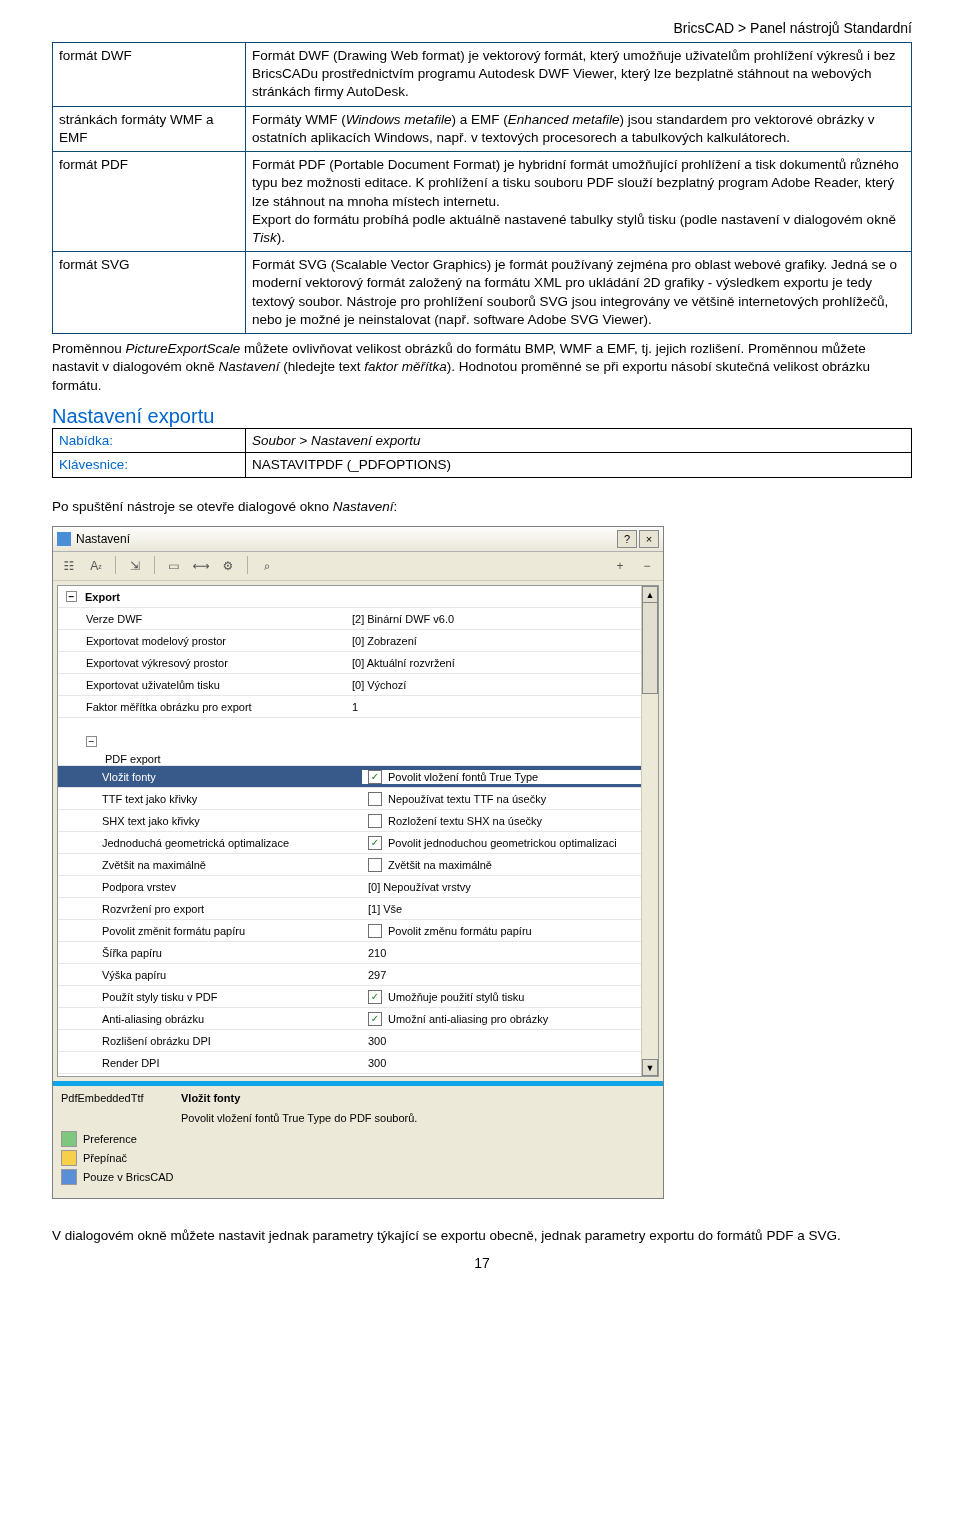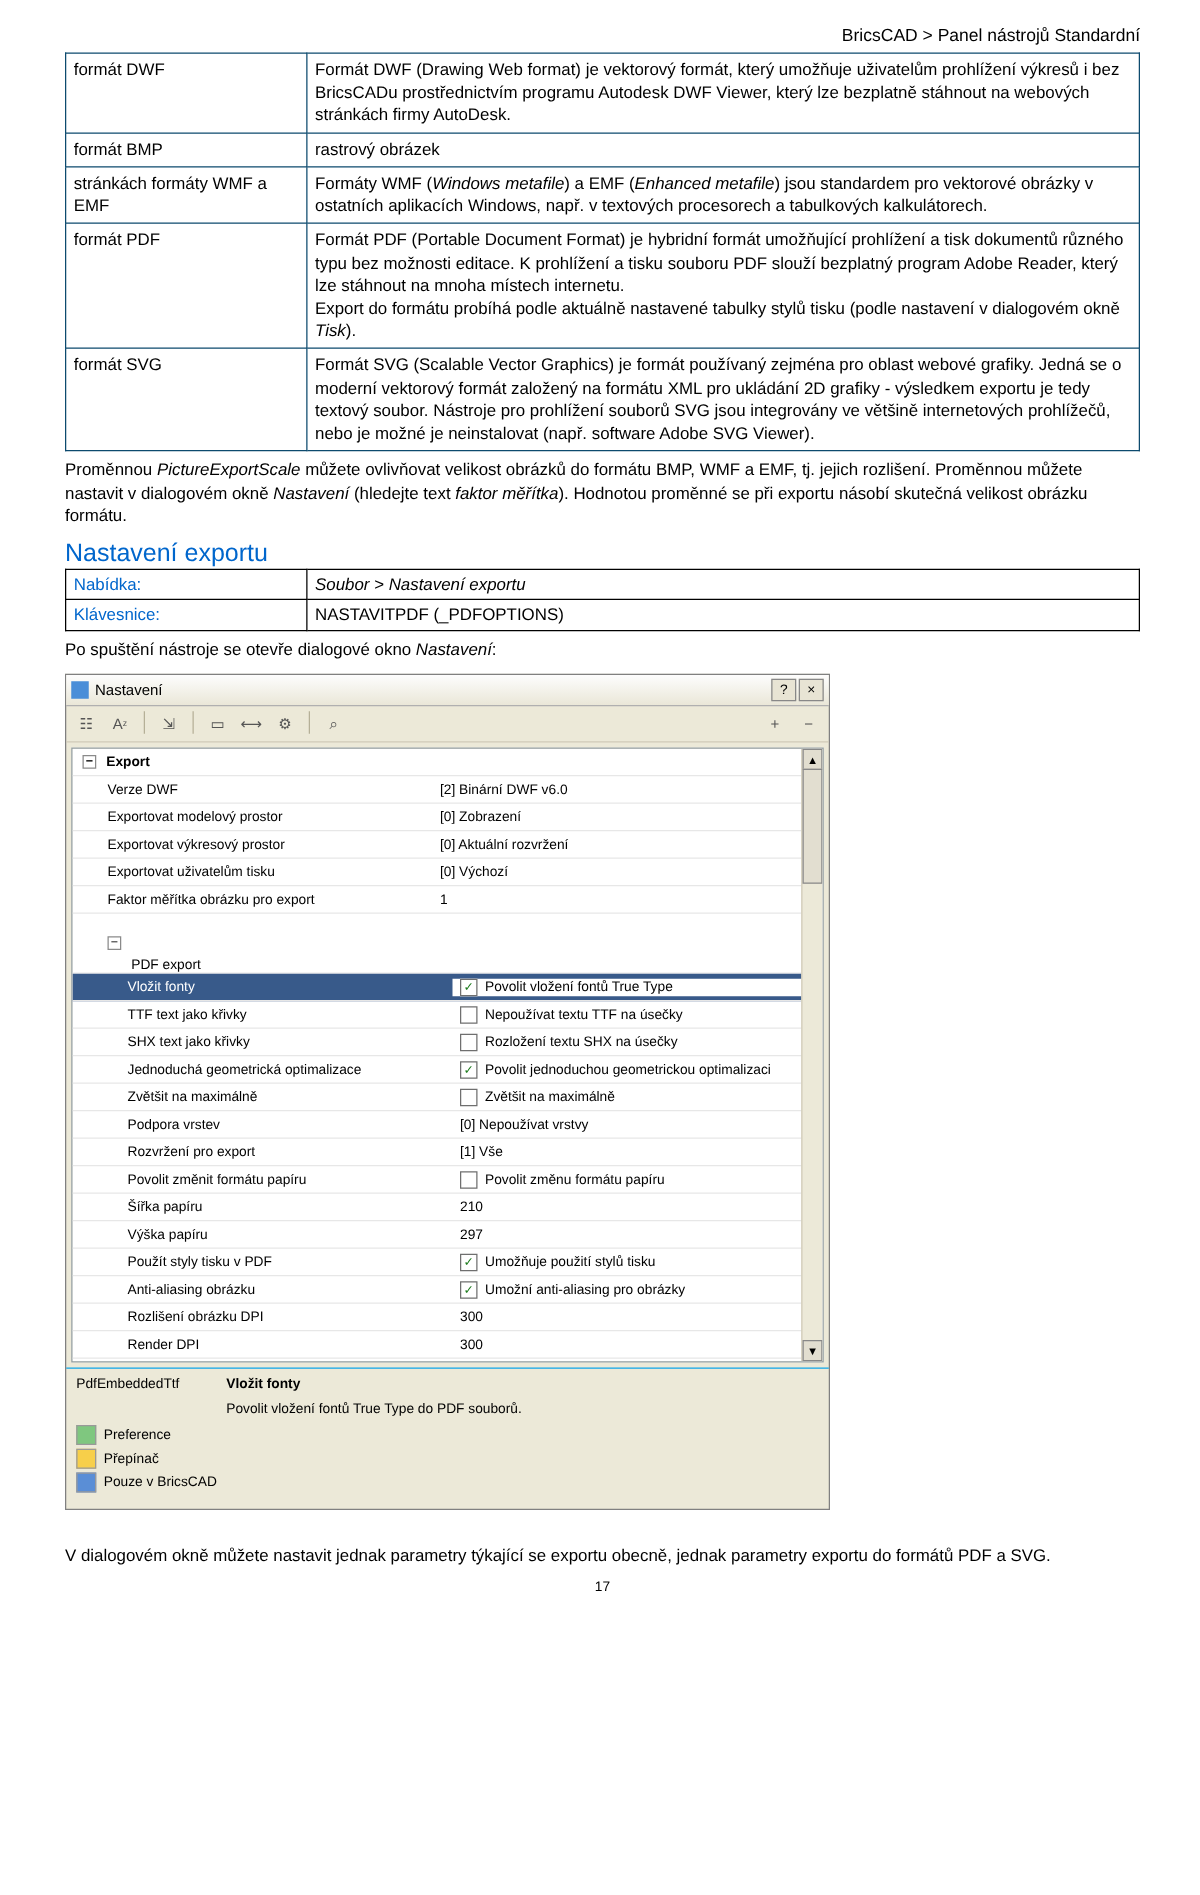--- a/index.html
+++ b/index.html
@@ -39,21 +39,21 @@
   }
   h1.section{
     color:#0066cc;
     font-size:20px;
     font-weight:normal;
     margin:10px 0 0;
   }
   table.menu{
     border-collapse:collapse;
     width:100%;
-    margin-bottom:6px;
+    margin-bottom:20px;
   }
   table.menu td{
     border:1px solid #000;
     padding:3px 6px;
     line-height:1.3;
   }
   table.menu td.l{
     width:180px;
     color:#0066cc;
   }
@@ -138,54 +138,50 @@
   .row.sel{background:#385a8a;color:#fff;}
   .row.sel .c2{color:#000;background:#fff;}
   .exp{
     width:9px;height:9px;border:1px solid #8a8a8a;display:inline-flex;align-items:center;justify-content:center;font-size:10px;line-height:1;font-family:Arial;margin-right:6px;flex:0 0 auto;background:#fff;color:#000;
   }
   .cb{
     width:12px;height:12px;border:1px solid #6f6f6f;display:inline-flex;align-items:center;justify-content:center;font-size:10px;background:#fff;flex:0 0 auto;
   }
   .cb.on{color:#1a7a1a;}
   .bottompane{
-    border-top:1px solid #0ea5e9;
+    border-top:5px solid #0ea5e9;
     padding:6px 8px 2px;
     display:flex;
     align-items:flex-start;
     gap:10px;
   }
   .bp-l{width:110px;font-size:11px;}
   .bp-r{flex:1;}
   .legend{
     padding:2px 8px 10px;
     font-size:11px;
   }
   .legend .item{display:flex;align-items:center;gap:6px;margin:3px 0;}
   .lg-ico{width:14px;height:14px;border:1px solid #999;display:inline-block;}
   .lg-y{background:#f7cf4a;}
   .lg-g{background:#7fc77f;}
   .lg-b{background:#5a8ed6;}
-  .pagenum{text-align:center;margin-top:10px;font-size:11px;}
+  .pagenum{text-align:center;margin-top:10px;font-size:14px;}
 </style>
 </head>
 <body>
 <div class="page">
 
 <div class="breadcrumb">BricsCAD &gt; Panel nástrojů Standardní</div>
 
 <table class="format">
   <tbody id="fmtbody">
         <tr>
           <td class="l">formát DWF</td>
           <td>Formát DWF (Drawing Web format) je vektorový formát, který umožňuje uživatelům prohlížení výkresů i bez BricsCADu prostřednictvím programu Autodesk DWF Viewer, který lze bezplatně stáhnout na webových stránkách firmy AutoDesk.</td>
-        </tr>
-        <tr>
-          <td class="l">formát BMP</td>
-          <td>rastrový obrázek</td>
         </tr>
         <tr>
           <td class="l">stránkách formáty WMF a EMF</td>
           <td>Formáty WMF (<i>Windows metafile</i>) a EMF (<i>Enhanced metafile</i>) jsou standardem pro vektorové obrázky v ostatních aplikacích Windows, např. v textových procesorech a tabulkových kalkulátorech.</td>
         </tr>
         <tr>
           <td class="l">formát PDF</td>
           <td>Formát PDF (Portable Document Format) je hybridní formát umožňující prohlížení a tisk dokumentů různého typu bez možnosti editace. K prohlížení a tisku souboru PDF slouží bezplatný program Adobe Reader, který lze stáhnout na mnoha místech internetu.<br>Export do formátu probíhá podle aktuálně nastavené tabulky stylů tisku (podle nastavení v dialogovém okně <i>Tisk</i>).</td>
         </tr>
         <tr>

